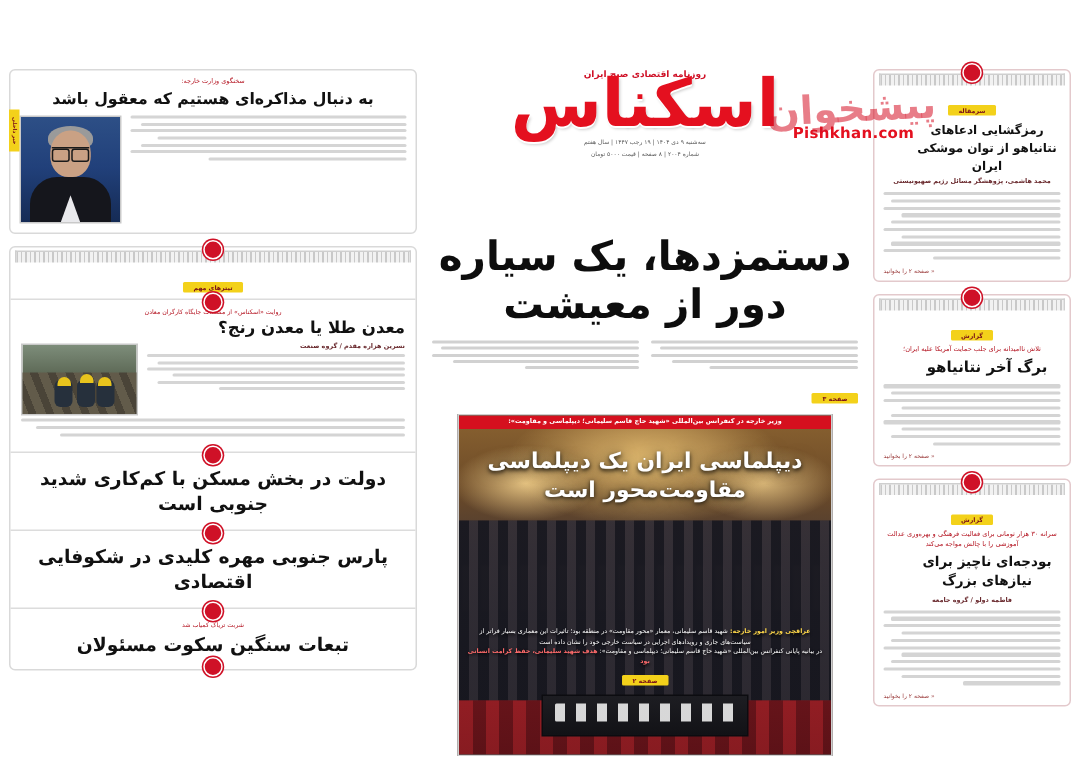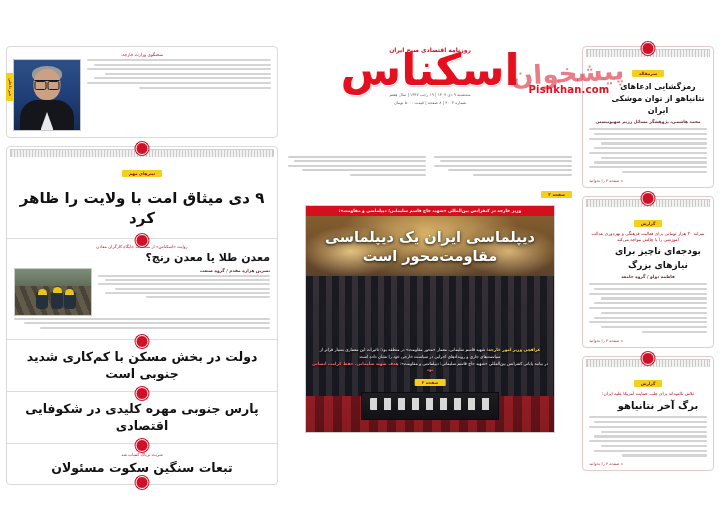--- a/index.html
+++ b/index.html
@@ -319,76 +319,77 @@
       </div>
       <div class="more">« صفحه ۲ را بخوانید</div>
     </div>
 
     <div class="card">
       <div class="dot"></div>
       <div class="hatch"></div>
       <div class="tag-center">
         <span class="kicker-tag">گزارش</span>
       </div>
-      <div class="side-kicker">سرانه ۳۰ هزار تومانی برای فعالیت فرهنگی و بهره‌وری عدالت آموزشی را با چالش مواجه می‌کند</div>
-      <div class="side-title" style="font-size:9px;">بودجه‌ای ناچیز برای نیازهای بزرگ</div>
-      <div class="byline">فاطمه دولو / گروه جامعه</div>
+      <div class="side-kicker">تلاش ناامیدانه برای جلب حمایت آمریکا علیه ایران؛</div>
+      <div class="side-title" style="font-size:10px;">برگ آخر نتانیاهو</div>
       <div class="body-lines">
         <div class="ln s100"></div>
           <div class="ln s96"></div>
           <div class="ln s100"></div>
         <div class="ln s90"></div>
           <div class="ln s96"></div>
           <div class="ln s100"></div>
         <div class="ln s90"></div>
           <div class="ln s96"></div>
-          <div class="ln s100"></div>
-        <div class="ln s90"></div>
-          <div class="ln s55"></div>
+          <div class="ln s72"></div>
       </div>
       <div class="more">« صفحه ۲ را بخوانید</div>
     </div>
 
     <div class="card">
       <div class="dot"></div>
       <div class="hatch"></div>
       <div class="tag-center">
         <span class="kicker-tag">گزارش</span>
       </div>
-      <div class="side-kicker">تلاش ناامیدانه برای جلب حمایت آمریکا علیه ایران؛</div>
-      <div class="side-title" style="font-size:10px;">برگ آخر نتانیاهو</div>
+      <div class="side-kicker">سرانه ۳۰ هزار تومانی برای فعالیت فرهنگی و بهره‌وری عدالت آموزشی را با چالش مواجه می‌کند</div>
+      <div class="side-title" style="font-size:9px;">بودجه‌ای ناچیز برای نیازهای بزرگ</div>
+      <div class="byline">فاطمه دولو / گروه جامعه</div>
       <div class="body-lines">
         <div class="ln s100"></div>
           <div class="ln s96"></div>
           <div class="ln s100"></div>
         <div class="ln s90"></div>
           <div class="ln s96"></div>
           <div class="ln s100"></div>
         <div class="ln s90"></div>
           <div class="ln s96"></div>
-          <div class="ln s72"></div>
+          <div class="ln s100"></div>
+        <div class="ln s90"></div>
+          <div class="ln s55"></div>
       </div>
       <div class="more">« صفحه ۲ را بخوانید</div>
     </div>
 
   </div>
 
   <div class="masthead">
     <div class="logo-sup">روزنامه اقتصادی صبح ایران</div>
     <div class="logo">اسکناس</div>
     <div class="logo-meta">سه‌شنبه ۹ دی ۱۴۰۴ | ۱۹ رجب ۱۴۴۷ | سال هفتم</div>
     <div class="logo-meta">شماره ۲۰۰۴ | ۸ صفحه | قیمت ۵۰۰۰ تومان</div>
   </div>
 
   <div class="watermark">
     <div class="wm-fa">پیشخوان</div>
     <div class="wm-en">Pishkhan.com</div>
   </div>
 
   <div class="main">
+    <div class="main-head">دستمزدها، یک سیاره دور از معیشت</div>
 
     <div class="lede">
       <div class="col">
         <div class="ln s100"></div>
           <div class="ln s96"></div>
         <div class="ln s100"></div>
           <div class="ln s90"></div>
           <div class="ln s72"></div>
       </div>
       <div class="col">
@@ -433,20 +434,21 @@
       <div class="hero-pageref">
         <span class="kicker-tag">صفحه ۲</span>
       </div>
     </div>
   </div>
 
   <div class="right-col">
 
     <div class="card plain lead-card">
       <div class="lead-kicker">سخنگوی وزارت خارجه:</div>
+      <div class="lead-head">به دنبال مذاکره‌ای هستیم که معقول باشد</div>
       <div class="lead-row">
         <div class="lead-text">
           <div class="ln s100"></div>
             <div class="ln s96"></div>
             <div class="ln s100"></div>
           <div class="ln s90"></div>
             <div class="ln s96"></div>
             <div class="ln s100"></div>
           <div class="ln s72"></div>
         </div>
@@ -462,21 +464,20 @@
     </div>
 
     <div class="card plain stack-card">
       <div class="dot"></div>
       <div class="hatch"></div>
 
       <div class="tag-center">
         <span class="kicker-tag">تیترهای مهم</span>
       </div>
 
-      <div class="titr-head">۹ دی میثاق امت با ولایت را ظاهر کرد</div>
 
       <div class="titr-sep">
         <div class="dot"></div>
       </div>
       <div class="mine-block">
         <div class="mine-kicker">روایت «اسکناس» از مشکلات جایگاه کارگران معادن</div>
         <div class="mine-head">معدن طلا یا معدن رنج؟</div>
         <div class="mine-row">
           <div class="mine-text">
             <div class="byline" style="text-align:right;margin:0 0 2px;">نسرین هزاره مقدم / گروه صنعت</div>

